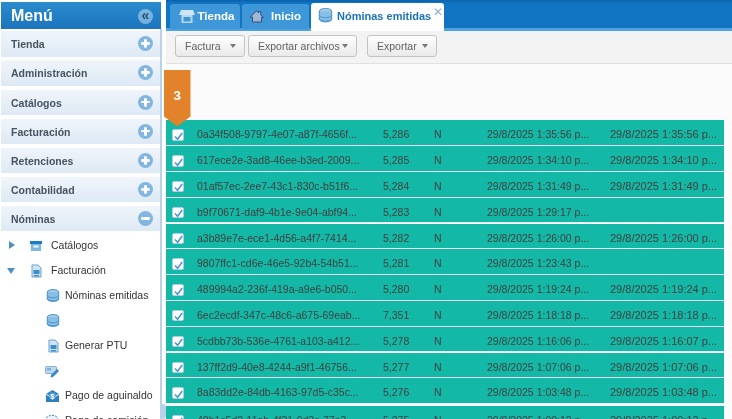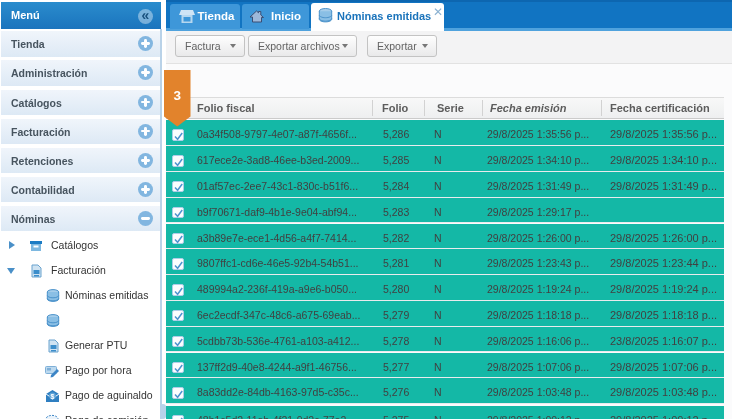--- a/index.html
+++ b/index.html
@@ -4,21 +4,21 @@
 <style>
 * { margin:0; padding:0; box-sizing:border-box; }
 html,body { width:732px; height:419px; overflow:hidden; background:#fff;
   font-family:"Liberation Sans", sans-serif; }
 
 
 #sidebar { position:absolute; left:1px; top:2px; width:160px; height:417px; background:#fff; }
 #sheader { position:absolute; left:0; top:0; width:160px; height:27px;
   background:linear-gradient(#2a8ccd,#1b74bd); }
 #sheader .t { position:absolute; left:10px; top:0; line-height:27px; color:#fff;
-  font-size:11px; font-weight:bold; }
+  font-size:16px; font-weight:bold; }
 #collbtn { position:absolute; right:8px; top:7px; width:15px; height:15px; border-radius:50%;
   background:rgba(255,255,255,0.40); color:#19527f; font-size:14px; font-weight:bold;
   text-align:center; line-height:13.5px; }
 .acc { position:absolute; left:0; width:161px; height:25.5px;
   background:linear-gradient(#f0f5fb,#dde9f5); }
 .acc .t { position:absolute; left:10px; top:0; line-height:26px; font-size:10.5px;
   font-weight:bold; color:#47545f; }
 .pc { position:absolute; left:137px; top:5px; width:15px; height:15px; border-radius:50%;
   background:#82b6e0; }
 .pc:before, .mc:before { content:""; position:absolute; left:3px; top:6.1px; width:9px;
@@ -161,21 +161,20 @@
           <rect x="5" y="11" width="5" height="1.5" fill="#3c8ecb"></rect>
         </svg>
       <span class="txt" style="left:64px">Generar PTU</span>
     </div>
     <div class="trow" style="top:125px">
       <svg class="ticon" width="16" height="14" style="left:44px">
           <rect x="0.5" y="2.5" width="11" height="7" rx="1" fill="#bcd9ef" stroke="#7fb0d8"></rect>
           <rect x="2" y="4" width="4" height="2.5" fill="#7fb0d8"></rect>
           <path d="M6 11 l6-6 2 2 -6 6 -2.5 0.5 z" fill="#3c85c6"></path>
         </svg>
-      <span class="txt" style="left:64px">Pago por hora</span>
     </div>
     <div class="trow" style="top:150px">
       <svg class="ticon" width="15" height="14" style="left:44px">
           <path d="M1 5 l6.5-4 6.5 4 v8 h-13 z" fill="#2f7fc1"></path>
           <path d="M1 5 l6.5 4.5 6.5-4.5" fill="none" stroke="#fff" stroke-width="1"></path>
           <circle cx="7.5" cy="7" r="3.4" fill="#5fa4d8"></circle>
           <text x="7.5" y="9.6" font-size="7" fill="#fff" text-anchor="middle" font-weight="bold">$</text>
         </svg>
       <span class="txt" style="left:64px">Pago de aguinaldo</span>
     </div>
@@ -226,32 +225,20 @@
     <div class="btn" style="left:82px;width:109px;">
         <span class="bt">Exportar archivos</span>
         <div class="car"></div>
       </div>
     <div class="btn" style="left:201px;width:70px;">
         <span class="bt">Exportar</span>
         <div class="car"></div>
       </div>
   </div>
   <div id="gap"></div>
-  <div id="ghead">
-    <div class="sep" style="left:20px"></div>
-      <span class="hc" style="left:31px">Folio fiscal</span>
-    <div class="sep" style="left:206px"></div>
-    <span class="hc" style="left:216px">Folio</span>
-    <div class="sep" style="left:258px"></div>
-    <span class="hc" style="left:271px">Serie</span>
-    <div class="sep" style="left:316px"></div>
-    <span class="hc" style="left:324px;font-style:italic">Fecha emisión</span>
-    <div class="sep" style="left:435px"></div>
-    <span class="hc" style="left:444px">Fecha certificación</span>
-  </div>
   <div id="rows">
   <div class="row" style="top:1.3px">
     <div class="cb">
           <svg width="11" height="11" viewBox="0 0 11 11">
             <path d="M2 5.5 l2.6 2.8 L9.2 2" fill="none" stroke="#4e94cf" stroke-width="1.5"></path>
           </svg>
         </div>
     <span class="c" style="left:31px">0a34f508-9797-4e07-a87f-4656f...</span>
     <span class="c" style="left:217px">5,286</span>
     <span class="c" style="left:268px">N</span>
@@ -308,57 +295,56 @@
   <div class="row" style="top:130.3px">
     <div class="cb">
           <svg width="11" height="11" viewBox="0 0 11 11">
             <path d="M2 5.5 l2.6 2.8 L9.2 2" fill="none" stroke="#4e94cf" stroke-width="1.5"></path>
           </svg>
         </div>
     <span class="c" style="left:31px">9807ffc1-cd6e-46e5-92b4-54b51...</span>
     <span class="c" style="left:217px">5,281</span>
     <span class="c" style="left:268px">N</span>
     <span class="c" style="left:321px">29/8/2025 1:23:43 p...</span>
-    <span class="c" style="left:444px;font-size:11px">29/8/2025 1:23:44 p...</span>
   </div>
   <div class="row" style="top:156.10000000000002px">
     <div class="cb">
           <svg width="11" height="11" viewBox="0 0 11 11">
             <path d="M2 5.5 l2.6 2.8 L9.2 2" fill="none" stroke="#4e94cf" stroke-width="1.5"></path>
           </svg>
         </div>
     <span class="c" style="left:31px">489994a2-236f-419a-a9e6-b050...</span>
     <span class="c" style="left:217px">5,280</span>
     <span class="c" style="left:268px">N</span>
     <span class="c" style="left:321px">29/8/2025 1:19:24 p...</span>
     <span class="c" style="left:444px;font-size:11px">29/8/2025 1:19:24 p...</span>
   </div>
   <div class="row" style="top:181.9px">
     <div class="cb">
           <svg width="11" height="11" viewBox="0 0 11 11">
             <path d="M2 5.5 l2.6 2.8 L9.2 2" fill="none" stroke="#4e94cf" stroke-width="1.5"></path>
           </svg>
         </div>
     <span class="c" style="left:31px">6ec2ecdf-347c-48c6-a675-69eab...</span>
-    <span class="c" style="left:217px">5,279</span>
+    <span class="c" style="left:217px">7,351</span>
     <span class="c" style="left:268px">N</span>
     <span class="c" style="left:321px">29/8/2025 1:18:18 p...</span>
     <span class="c" style="left:444px;font-size:11px">29/8/2025 1:18:18 p...</span>
   </div>
   <div class="row" style="top:207.70000000000002px">
     <div class="cb">
           <svg width="11" height="11" viewBox="0 0 11 11">
             <path d="M2 5.5 l2.6 2.8 L9.2 2" fill="none" stroke="#4e94cf" stroke-width="1.5"></path>
           </svg>
         </div>
     <span class="c" style="left:31px">5cdbb73b-536e-4761-a103-a412...</span>
     <span class="c" style="left:217px">5,278</span>
     <span class="c" style="left:268px">N</span>
     <span class="c" style="left:321px">29/8/2025 1:16:06 p...</span>
-    <span class="c" style="left:444px;font-size:11px">23/8/2025 1:16:07 p...</span>
+    <span class="c" style="left:444px;font-size:11px">29/8/2025 1:16:07 p...</span>
   </div>
   <div class="row" style="top:233.50000000000003px">
     <div class="cb">
           <svg width="11" height="11" viewBox="0 0 11 11">
             <path d="M2 5.5 l2.6 2.8 L9.2 2" fill="none" stroke="#4e94cf" stroke-width="1.5"></path>
           </svg>
         </div>
     <span class="c" style="left:31px">137ff2d9-40e8-4244-a9f1-46756...</span>
     <span class="c" style="left:217px">5,277</span>
     <span class="c" style="left:268px">N</span>

